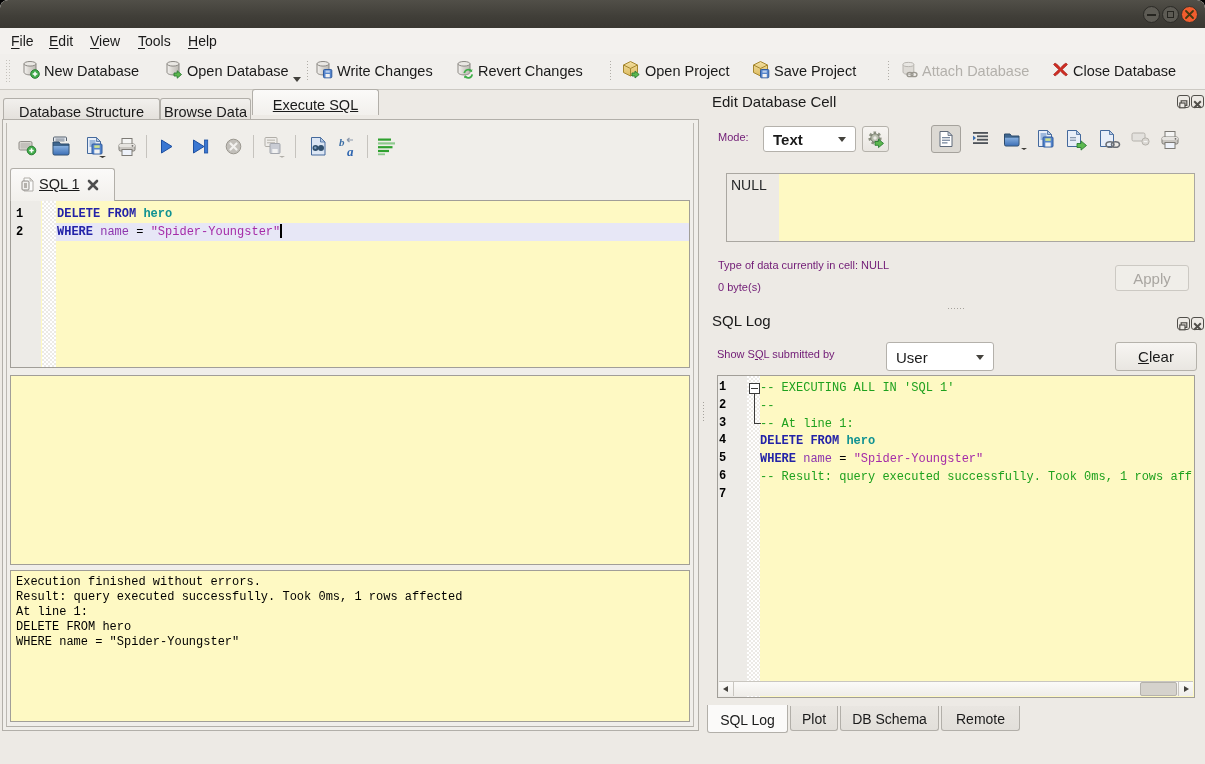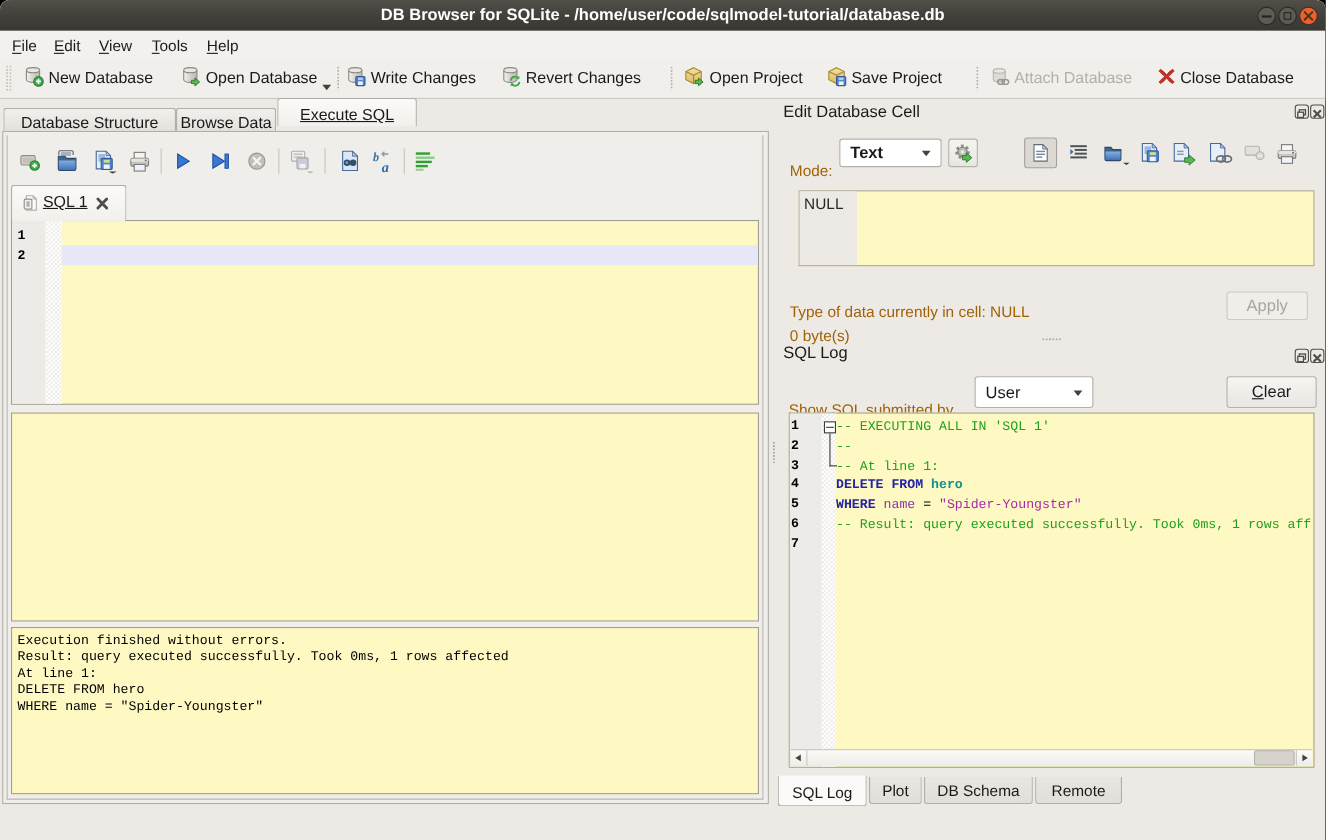--- a/index.html
+++ b/index.html
@@ -38,37 +38,36 @@
 .gutter{position:absolute;left:0px;top:0px;bottom:0px;width:30px;background:#edebe7;}
 .hatch{position:absolute;top:0px;bottom:0px;width:14px;background-image:linear-gradient(45deg,#eceae6 25%,transparent 25%,transparent 75%,#eceae6 75%),linear-gradient(45deg,#eceae6 25%,transparent 25%,transparent 75%,#eceae6 75%);background-size:4px 4px;background-position:0 0,2px 2px;background-color:#fff;}
 .kw{color:#2323a8;font-weight:bold;}
 .tbl{color:#109292;font-weight:bold;}
 .idf{color:#8d35ae;}
 .str{color:#a52ba8;}
 .cmt{color:#1ea11e;}
 
 .docktitle{position:absolute;font-size:15px;color:#1a1a1a;}
 .dockbtn{position:absolute;width:13px;height:13px;border:1px solid #514f4a;border-radius:3px;box-sizing:border-box;}
-.label14{position:absolute;font-size:14px;color:#a16207;margin-top:16px;}
+.label14{position:absolute;font-size:11px;color:#701a75;}
 .combo{position:absolute;background:#fff;border:1px solid #b4b1ab;border-radius:3px;box-sizing:border-box;font-size:15px;color:#1a1a1a;}
 .combo .arr{position:absolute;right:9px;top:50%;margin-top:-2px;width:0;height:0;border-left:4px solid transparent;border-right:4px solid transparent;border-top:5px solid #44423d;}
 .btn{position:absolute;box-sizing:border-box;border:1px solid #b5b2ab;border-radius:3px;background:linear-gradient(#f7f5f2,#e9e6e1);font-size:15px;color:#1a1a1a;text-align:center;}
 .btn.disabled{color:#a9a6a1;background:#f0eee9;border-color:#ccc9c3;}
 
 .dtab{position:absolute;box-sizing:border-box;border:1px solid #b2afa9;border-top:none;border-radius:0 0 3px 3px;font-size:14px;color:#1a1a1a;text-align:center;background:linear-gradient(#e9e6e1,#e2dfda);}
 .dtab.active{background:#fbfaf9;}
 .statusbar{position:absolute;left:0;top:733px;width:1205px;height:31px;}
 .utf{position:absolute;left:1142px;top:9px;font-size:14px;color:#c4c1bb;}
 </style>
 </head>
 <body>
 <div class="win">
 
   <div class="titlebar">
-    <div class="title">DB Browser for SQLite - /home/user/code/sqlmodel-tutorial/database.db</div>
     <div class="wbtn min"></div>
       <div class="wbtn max"></div>
       <div class="wbtn close">
         <svg width="15" height="15" viewBox="0 0 15 15" style="position:absolute;left:0;top:0;">
           <path d="M4 4 L11 11 M11 4 L4 11" stroke="#443911" stroke-width="1.8" stroke-linecap="round"></path>
         </svg>
       </div>
   </div>
 
   <div class="menubar">
@@ -245,20 +244,22 @@
       </svg>
   </div>
 
   <div class="whitebox" style="left:10px;top:200px;width:680px;height:168px;z-index:2;">
     <div class="gutter" style="border-right:none;">
       <div class="mono" style="position:absolute;left:5px;top:4px;line-height:18px;font-weight:bold;color:#000;white-space:pre;">1
 2</div>
     </div>
     <div class="hatch" style="left:31px;"></div>
     <div style="position:absolute;left:45px;top:22px;right:0px;height:18px;background:#e7e7f6;"></div>
+    <div class="mono" style="position:absolute;left:46px;top:4px;white-space:pre;line-height:18px;"><span class="kw">DELETE FROM</span> <span class="tbl">hero</span>
+<span class="kw">WHERE</span> <span class="idf">name</span> = <span class="str">"Spider-Youngster"</span><span style="border-left:2px solid #000;display:inline-block;height:14px;vertical-align:-3px;"></span></div>
   </div>
   <div class="hsplit" style="left:344px;top:370px;"></div>
 
   <div class="whitebox" style="left:10px;top:375px;width:680px;height:190px;"></div>
   <div class="hsplit" style="left:344px;top:566px;"></div>
 
   <div class="whitebox" style="left:10px;top:570px;width:680px;height:152px;">
     <div class="mono" style="position:absolute;left:5px;top:4px;line-height:15px;white-space:pre;color:#000;">Execution finished without errors.
 Result: query executed successfully. Took 0ms, 1 rows affected
 At line 1:

